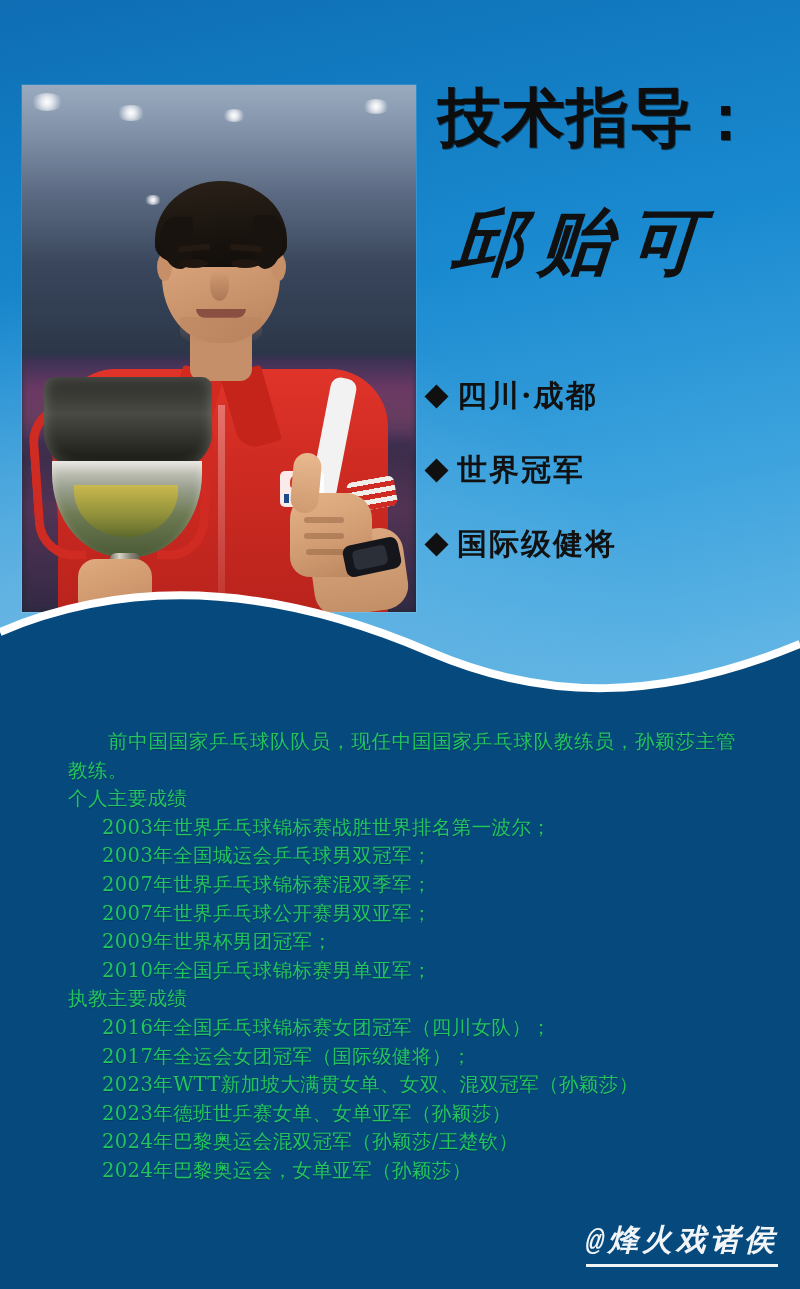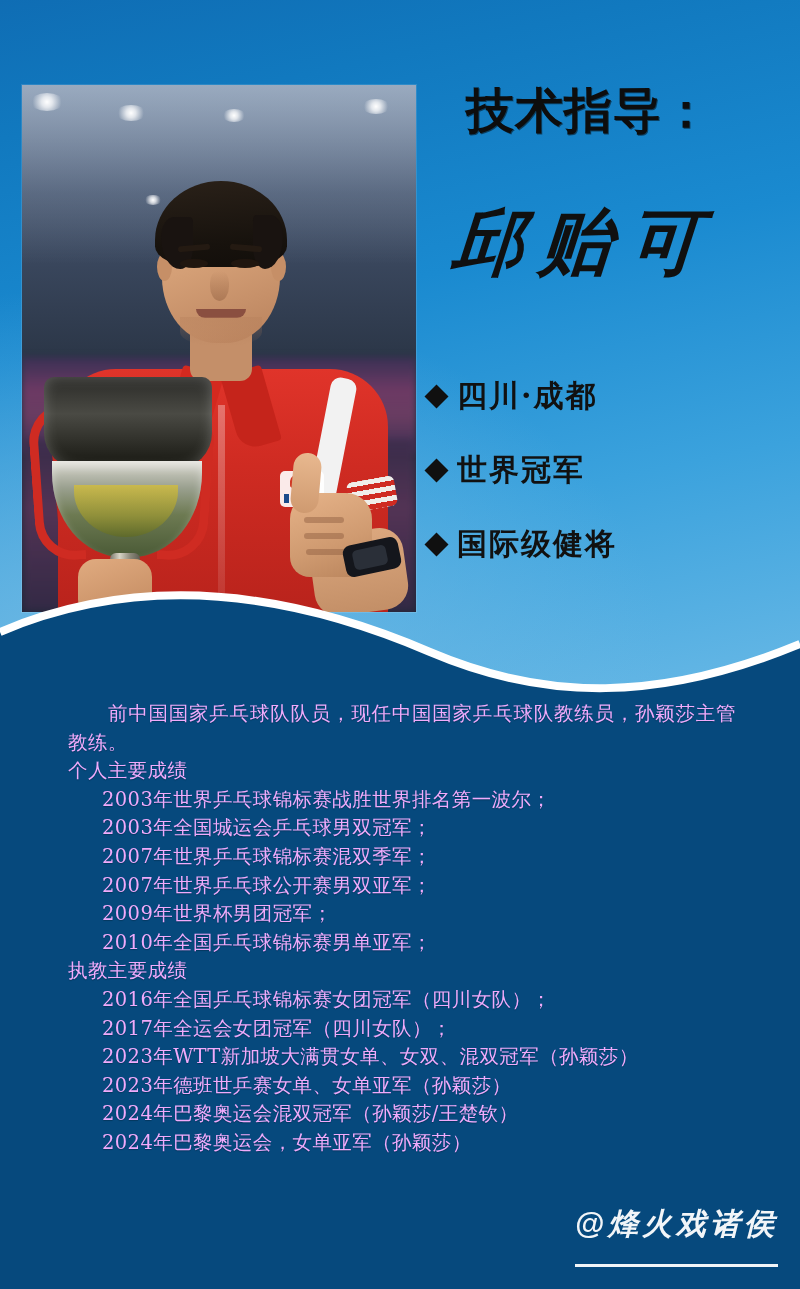--- a/index.html
+++ b/index.html
@@ -206,25 +206,24 @@
   
   .wave{
     position:absolute;left:0;top:560px;width:800px;height:180px;
     pointer-events:none;
   }
 
   
   .title{
     position:absolute;left:438px;top:86px;
     font-family:"DejaVu Sans","Liberation Sans",sans-serif;
-    font-weight:bold;font-size:48px;line-height:1;color:#0d0d0d;
+    font-weight:bold;font-size:63px;line-height:1;color:#0d0d0d;
     letter-spacing:1px;
     text-shadow:1px 1px 0 rgba(0,0,0,.5);
     white-space:nowrap;
-    margin-left:28px;
   }
   .name{
     position:absolute;left:452px;top:206px;
     font-family:"DejaVu Serif","Liberation Serif",serif;
     font-weight:bold;font-style:italic;
     font-size:72px;line-height:1;color:#101010;
     letter-spacing:16px;
     white-space:nowrap;
     transform:skewX(-4deg);
   }
@@ -238,42 +237,42 @@
     margin-bottom:33px;letter-spacing:2px;
     white-space:nowrap;
   }
   .bullet .dia{
     display:inline-block;width:17px;height:17px;background:#101010;
     transform:rotate(45deg);margin-right:12px;flex:0 0 auto;
   }
 
   
   .body-text{
-    position:absolute;left:0;top:700px;width:800px;
-    color:#f0abfc;
+    position:absolute;left:0;top:728px;width:800px;
+    color:#22c55e;
     font-family:"DejaVu Serif","Liberation Serif",serif;
     font-size:19.5px;
     line-height:28.6px;
     letter-spacing:.4px;
     text-shadow:0 1px 1px rgba(0,0,0,.25);
   }
   .body-text p{margin:0;}
   .intro{padding:0 64px 0 68px;text-indent:40px;text-align:justify;}
   .sec-head{padding-left:68px;}
   .item{padding-left:102px;white-space:nowrap;}
 
   
   .watermark{
     position:absolute;right:22px;bottom:22px;
-    font-family:Liberation Sans, sans-serif;
+    font-family:Liberation Mono, monospace;
     font-style:italic;font-weight:bold;
     font-size:30px;color:#ffffff;
     letter-spacing:4px;
     border-bottom:3px solid #ffffff;
-    padding-bottom:19px;
+    padding-bottom:3px;
     white-space:nowrap;
     opacity:.95;
   }
 </style>
 </head>
 <body>
 
 <div id="poster">
 
   <div class="top-section">
@@ -361,21 +360,21 @@
     <p class="sec-head">个人主要成绩</p>
     <p class="item">2003年世界乒乓球锦标赛战胜世界排名第一波尔；</p>
     <p class="item">2003年全国城运会乒乓球男双冠军；</p>
     <p class="item">2007年世界乒乓球锦标赛混双季军；</p>
     <p class="item">2007年世界乒乓球公开赛男双亚军；</p>
     <p class="item">2009年世界杯男团冠军；</p>
     <p class="item">2010年全国乒乓球锦标赛男单亚军；</p>
 
     <p class="sec-head">执教主要成绩</p>
     <p class="item">2016年全国乒乓球锦标赛女团冠军（四川女队）；</p>
-    <p class="item">2017年全运会女团冠军（四川女队）；</p>
+    <p class="item">2017年全运会女团冠军（国际级健将）；</p>
     <p class="item">2023年WTT新加坡大满贯女单、女双、混双冠军（孙颖莎）</p>
     <p class="item">2023年德班世乒赛女单、女单亚军（孙颖莎）</p>
     <p class="item">2024年巴黎奥运会混双冠军（孙颖莎/王楚钦）</p>
     <p class="item">2024年巴黎奥运会，女单亚军（孙颖莎）</p>
   </div>
 
   <div class="watermark">@烽火戏诸侯</div>
 
 </div>
 

